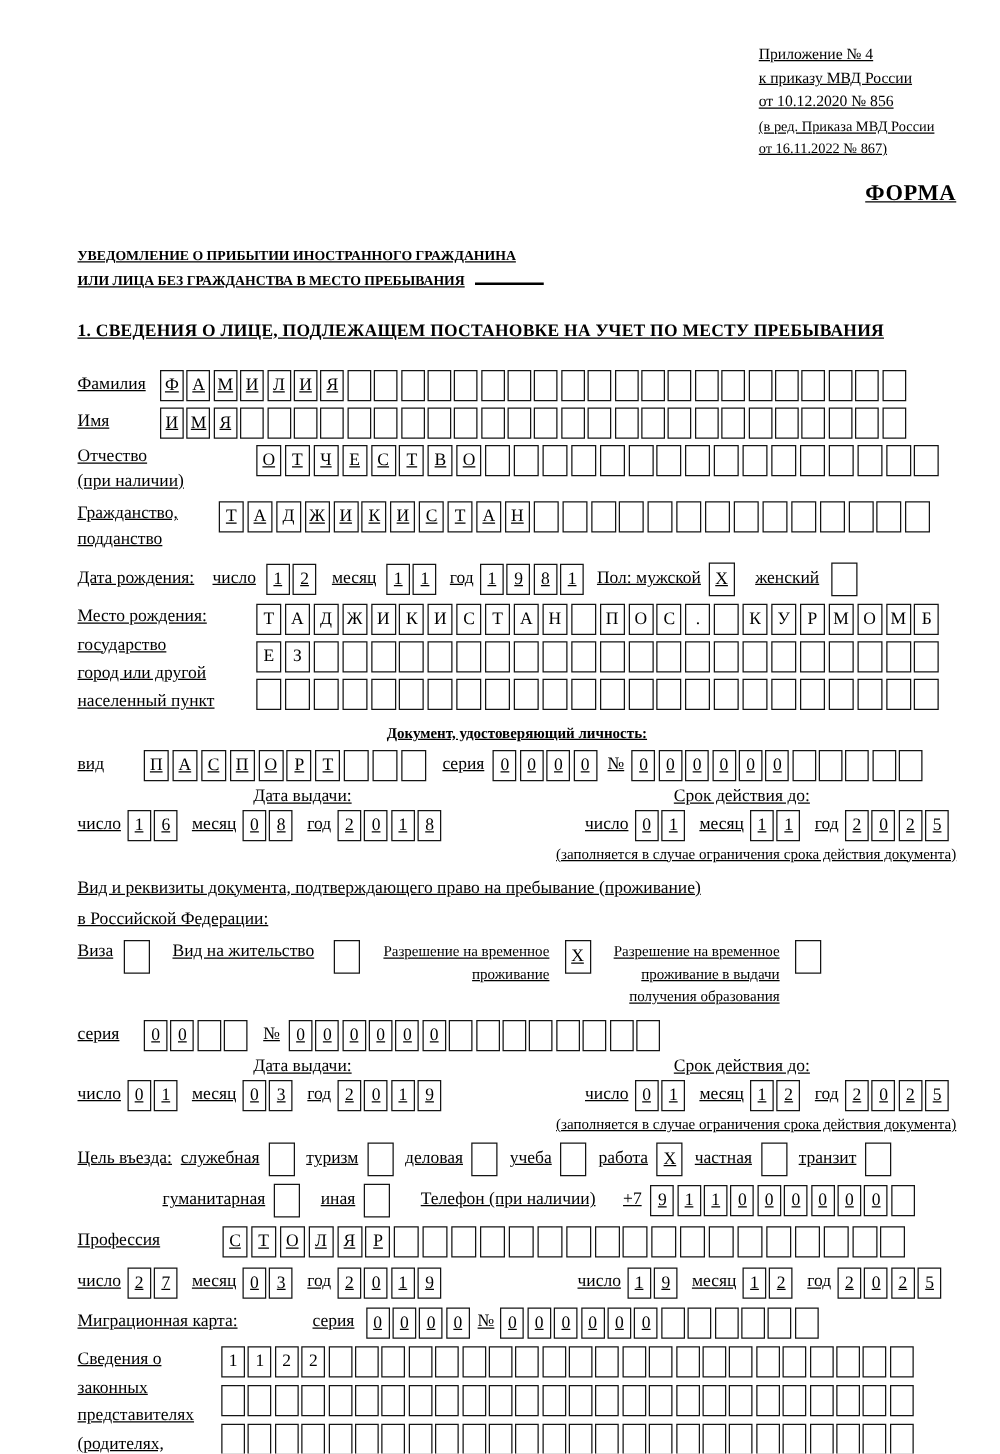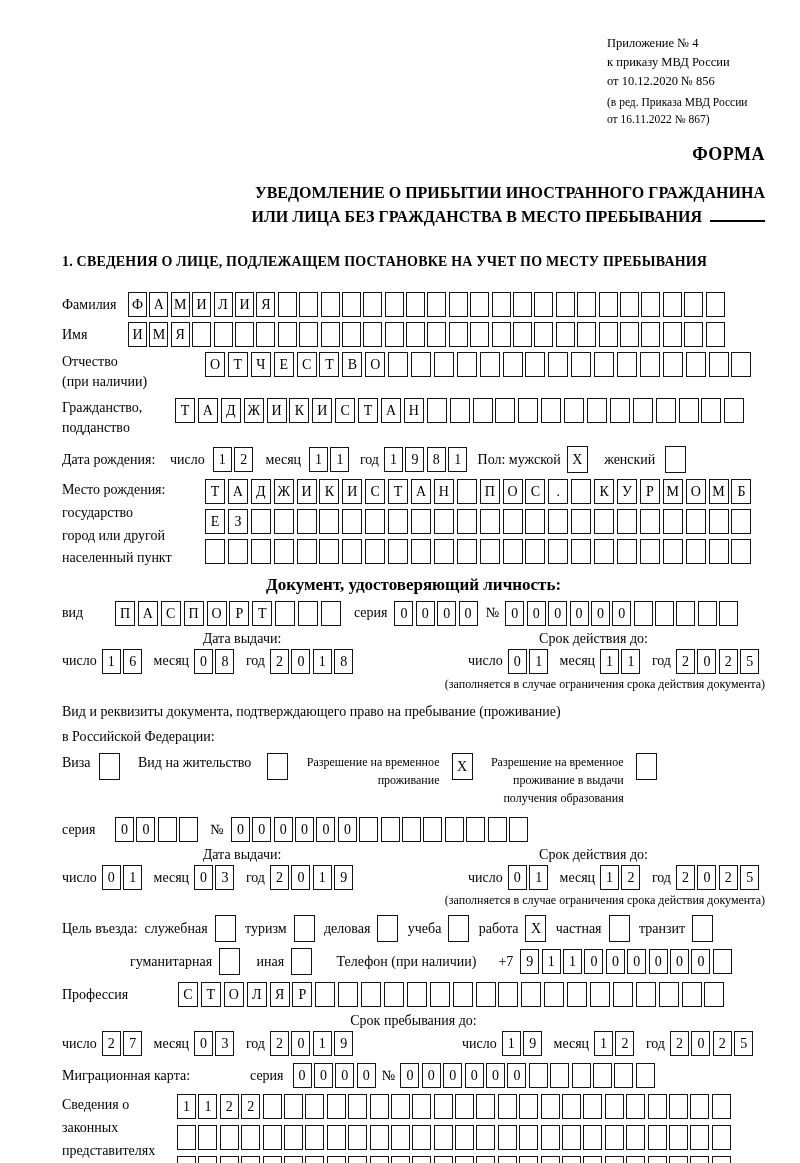--- a/index.html
+++ b/index.html
@@ -2,25 +2,26 @@
 <html><head>
 <meta charset="utf-8">
 <style>
   html,body{margin:0;padding:0;background:#fff;}
   .page{
     width:800px;height:1163px;box-sizing:border-box;position:relative;
     background:#fff;color:#000;overflow:hidden;
     padding:34px 35px 10px 62px;
     font-family:"Liberation Serif","DejaVu Serif",serif;
     font-size:14px;
+    text-decoration:underline;
   }
   .appendix{margin-left:545px;font-size:12.5px;line-height:1.5;white-space:nowrap;}
   .edition{margin-left:545px;font-size:11.5px;line-height:1.45;margin-top:4px;white-space:nowrap;}
   .forma{text-align:right;font-weight:bold;font-size:18px;margin-top:16px;letter-spacing:.5px;}
-  .title{ter:0;text-align:right;font-weight:bold;font-size:16px;line-height:1.55;margin-top:16px;}
+  .title{ter:0;text-align:left;font-weight:bold;font-size:11px;line-height:1.55;margin-top:32px;}
   .blank{display:inline-block;width:55px;border-bottom:2px solid #000;height:12px;margin-left:8px;}
   .sect{font-weight:bold;font-size:14px;margin-top:24px;letter-spacing:.2px;}
   .form{margin-top:22px;}
   .row{display:flex;align-items:center;margin-bottom:5px;}
   .rowtop{display:flex;align-items:flex-start;margin-bottom:5px;}
   .lbl{font-size:14px;flex:0 0 auto;line-height:1.45;}
   .boxes{display:inline-flex;flex:0 0 auto;flex-wrap:nowrap;}
   .box{
     display:inline-block;flex:0 0 auto;box-sizing:content-box;
     width:17px;height:23px;border:1.5px solid #141414;margin-right:2.4px;
@@ -28,21 +29,21 @@
   }
   .w18 .box{width:18px;margin-right:2.9px;}
   .cbx .box{width:19px;height:25px;line-height:25px;}
   .dg{display:flex;align-items:center;flex:0 0 auto;}
   .dg .lbl{margin-right:5px;}
   .dg .boxes{margin-right:9px;}
   .colL{width:360px;flex:0 0 auto;}
   .colR{flex:1;}
   .ctr{text-align:center;}
   .noteR{text-align:right;font-size:12px;margin-top:-2px;margin-bottom:7px;}
-  .dochead{text-align:center;font-weight:bold;font-size:17px;margin:3px 0 6px 0;}
+  .dochead{text-align:center;font-weight:bold;font-size:12px;margin:3px 0 6px 0;}
   .intro{font-size:14px;line-height:1.8;}
   .permit{display:flex;align-items:flex-start;margin:4px 0 10px 0;}
   .permit .ctrblk{text-align:right;line-height:1.5;font-size:12px;}
   .gap8{margin-left:8px;} .gap12{margin-left:12px;} .gap16{margin-left:16px;}
   .purpose > *{margin-right:7px;}
   .headpair{margin-bottom:2px;font-size:14px;}
 </style>
 </head>
 <body>
 
@@ -587,21 +588,20 @@
           <span class="box"></span>
           <span class="box"></span>
           <span class="box"></span>
           <span class="box"></span>
           <span class="box"></span>
           <span class="box"></span>
         </span>
     </div>
 
     <div class="row headpair" style="margin-top:6px">
-      <span class="colR ctr">Срок пребывания до:</span>
     </div>
     <div class="row">
       <span class="dg colL">
         <span class="lbl">число</span>
         <span class="boxes">
             <span class="box">2</span>
             <span class="box">7</span>
           </span>
         <span class="lbl">месяц</span>
         <span class="boxes">

